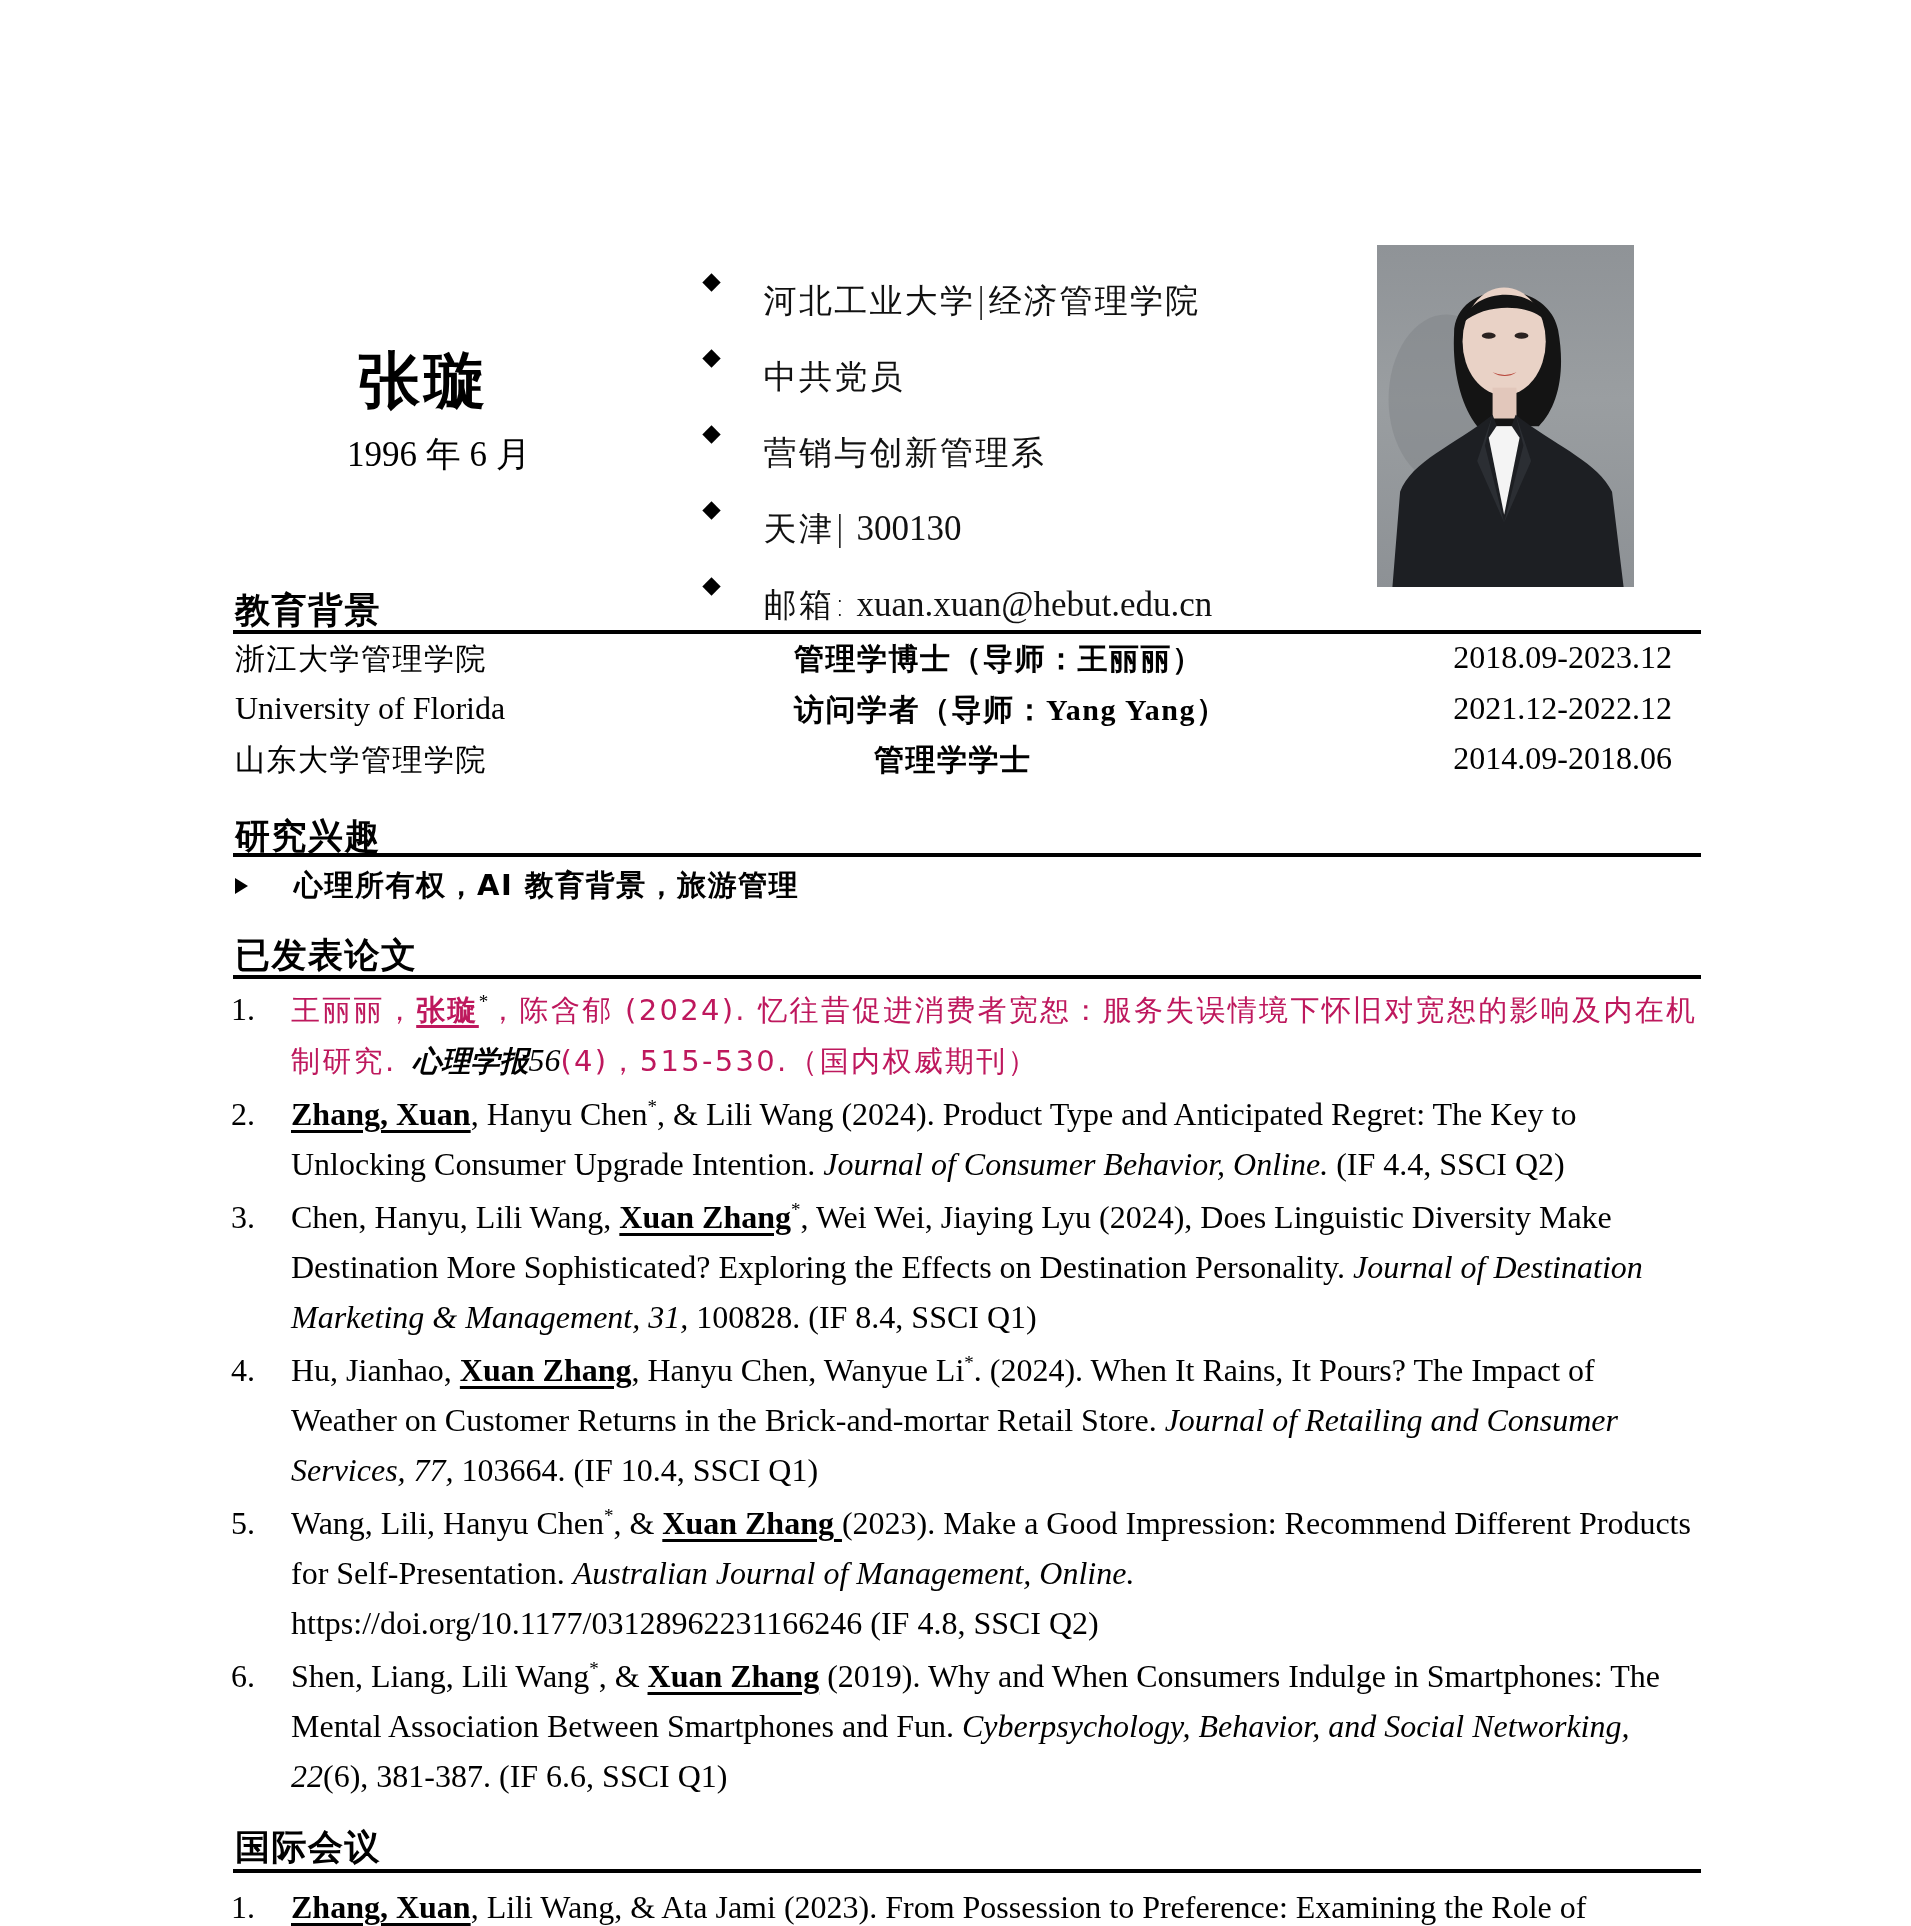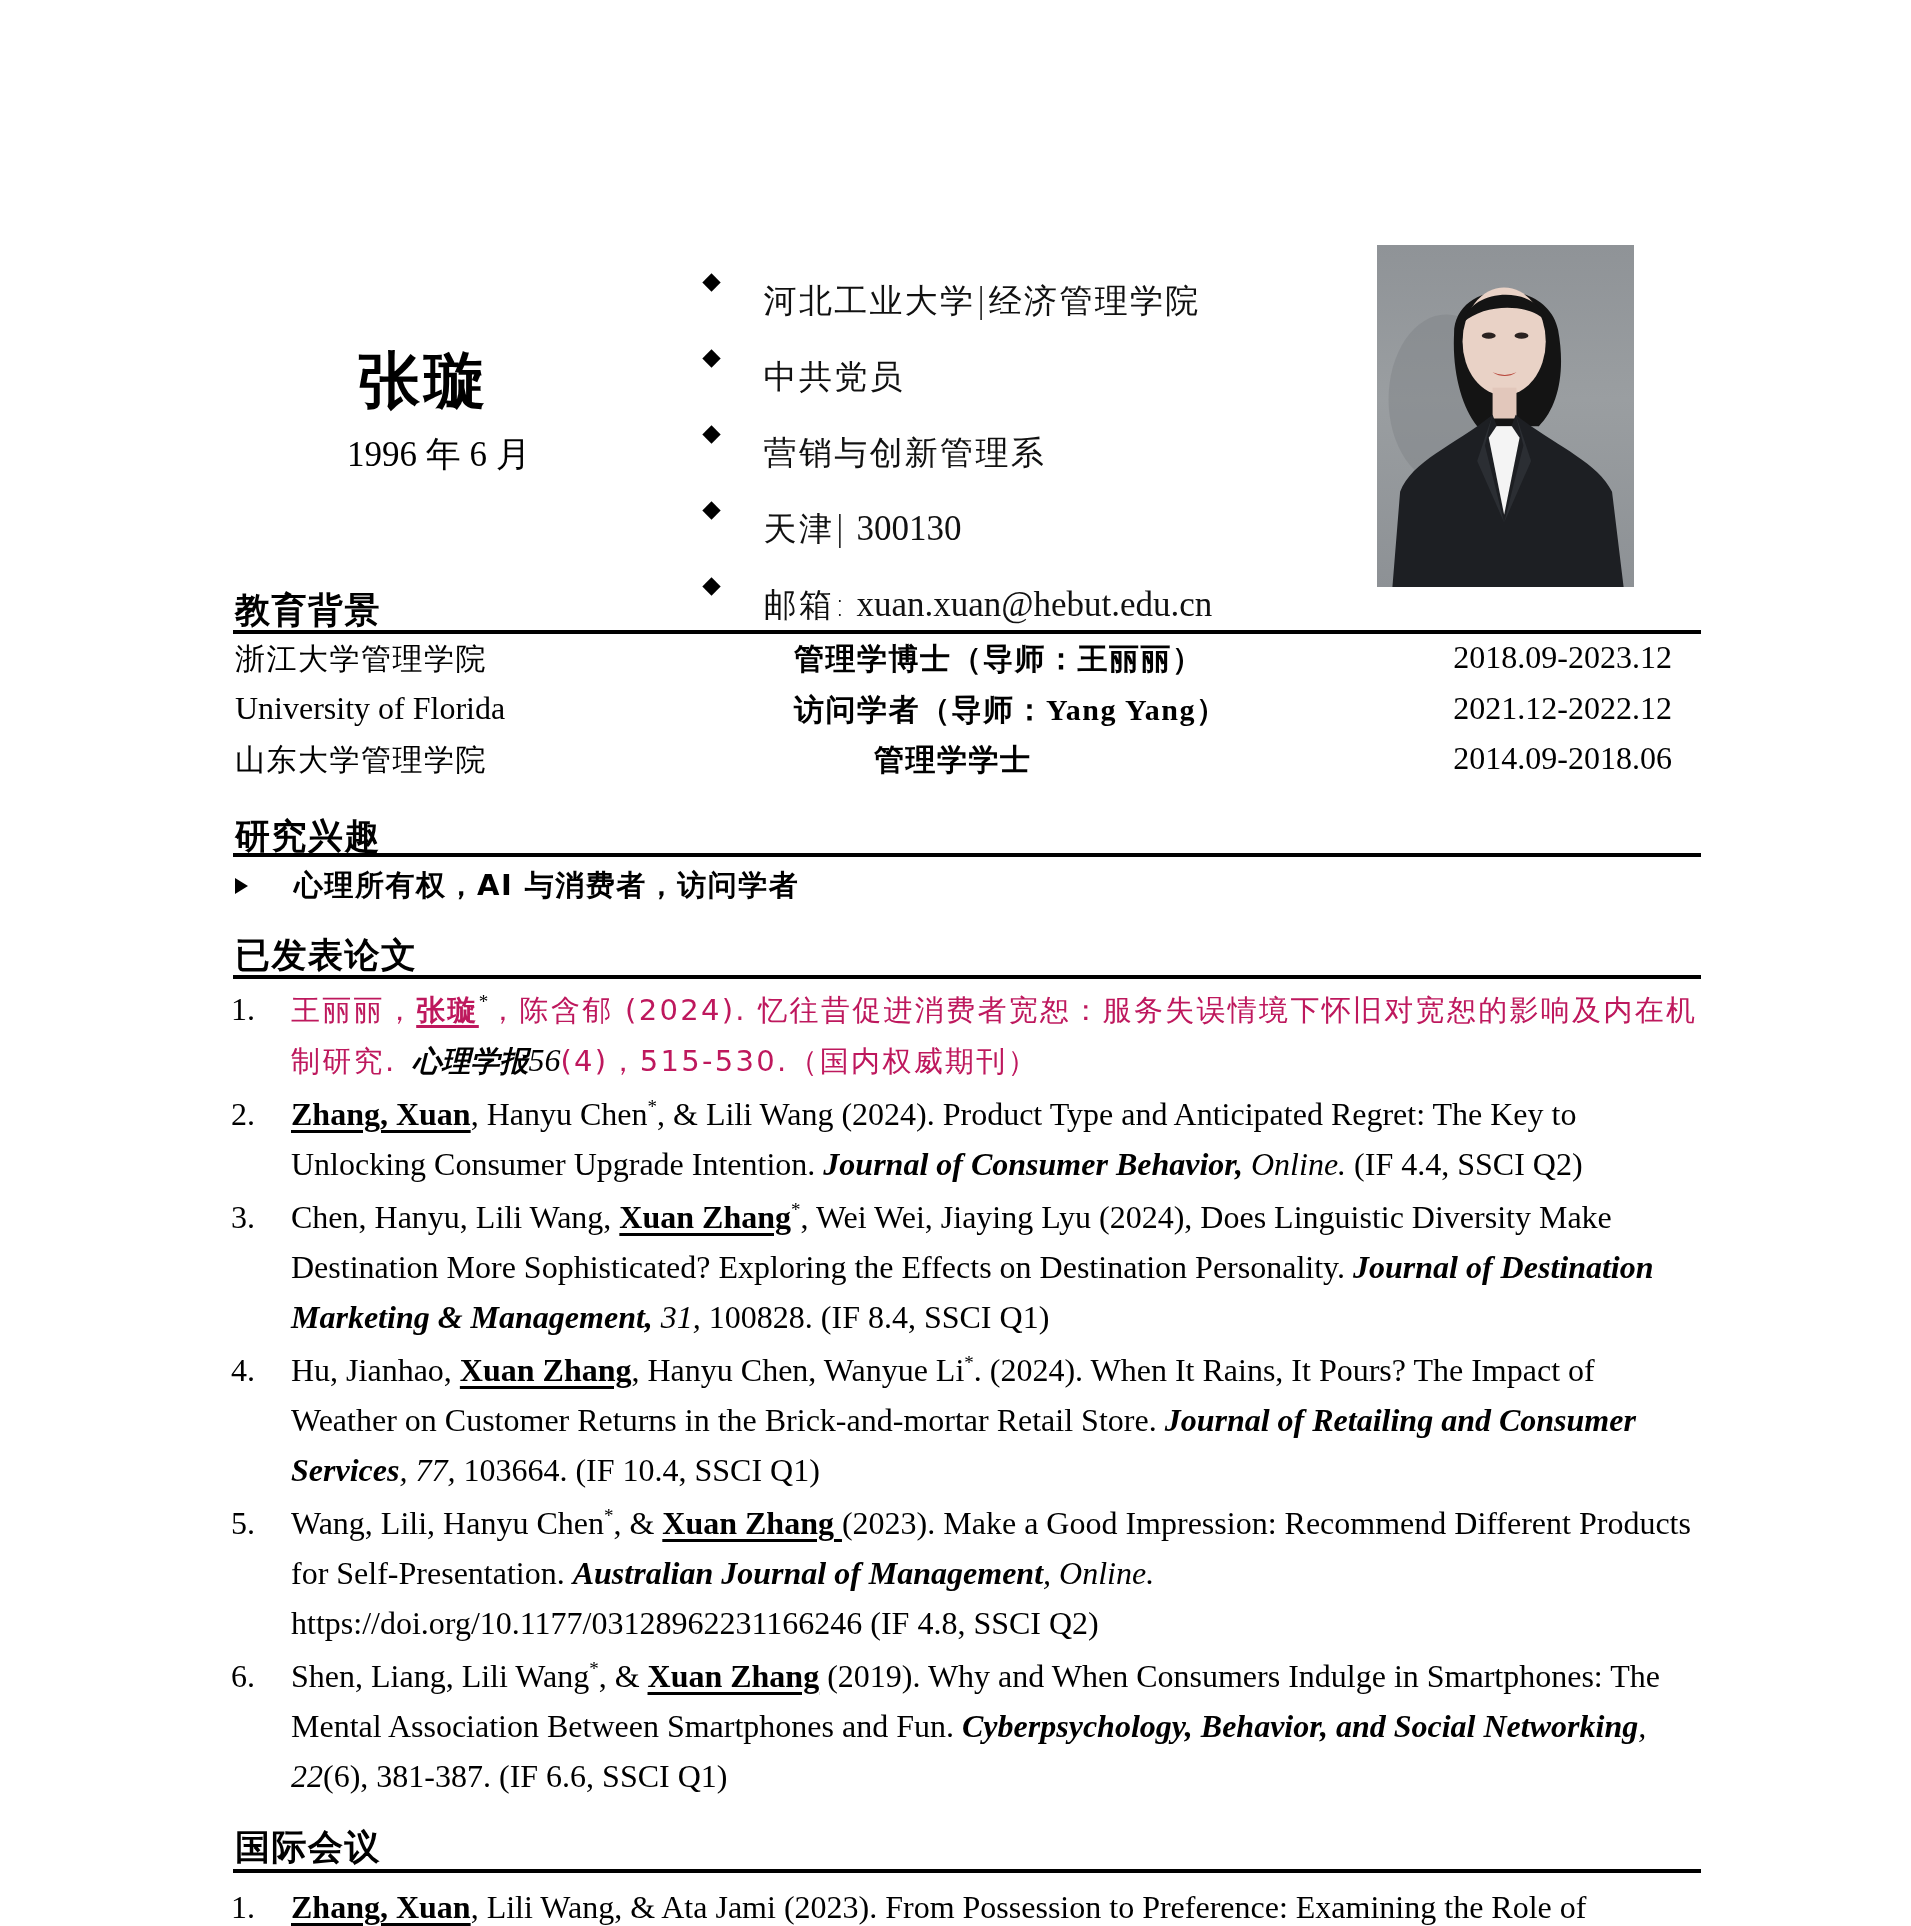--- a/index.html
+++ b/index.html
@@ -27,21 +27,21 @@
   .edu-row .period { right: 0; }
   .cjk { font-family: Liberation Serif, serif; letter-spacing: 1.5px; font-size: 30px; }
   .interest { left: 235px; font-size: 32px; display: flex; align-items: center; }
   .arrow { width: 0; height: 0; border-top: 8.5px solid transparent; border-bottom: 8.5px solid transparent;
            border-left: 13px solid #000; margin: 0 46px 0 0; }
   .interest .txt { font-weight: bold; font-family: "DejaVu Sans", sans-serif; font-size: 29px; letter-spacing: 1.5px; }
   .pub-list { left: 231px; width: 1472px; margin: 0; padding: 0; list-style: none; }
   .pub-list li { position: relative; padding-left: 60px; font-size: 32px; line-height: 50px; margin-bottom: 3.1px; }
   .pub-list li .num { position: absolute; left: 0; top: 0; }
   .u { text-decoration: underline; text-decoration-thickness: 2.7px; text-underline-offset: 4.6px; font-weight: bold; }
-  .bi { font-weight: bold; font-style: italic; }
+  .bi { font-weight: normal; font-style: italic; }
   .i { font-style: italic; margin-top: 16px; }
   sup { font-size: 19px; line-height: 0; }
   .cn { font-family: "DejaVu Sans", sans-serif; font-size: 29px; letter-spacing: 2.3px; color: #be185d; }
   .cn-bold-i { font-family: "DejaVu Sans", sans-serif; font-weight: bold; font-style: italic; font-size: 29px; margin-left: 8px; }
 </style>
 </head>
 <body>
 
 <div class="abs name">张璇</div>
 <div class="abs birth">1996 年 6 月</div>
@@ -102,21 +102,21 @@
 <div class="abs edu-row" style="top:740px;">
   <span class="school cjk">山东大学管理学院</span>
   <span class="degree center cjk">管理学学士</span>
   <span class="period">2014.09-2018.06</span>
 </div>
 
 <div class="abs section-title" style="top:813px;">研究兴趣</div>
 <div class="abs rule" style="top:853px;"></div>
 <div class="abs interest" style="top:863px; height:46px;">
   <span class="arrow"></span>
-  <span class="txt">心理所有权，AI 与消费者，访问学者</span>
+  <span class="txt">心理所有权，AI 教育背景，旅游管理</span>
 </div>
 
 <div class="abs section-title" style="top:932px;">已发表论文</div>
 <div class="abs rule" style="top:975px;"></div>
 
 <ol class="abs pub-list" style="top:984px;">
   <li>
     <span class="num">1.</span>
     <span class="cn">王丽丽，</span><span class="u cn">张璇</span><sup>*</sup><span class="cn">，陈含郁 (2024). 忆往昔促进消费者宽恕：服务失误情境下怀旧对宽恕的影响及内在机制研究.</span>
     <span class="cn-bold-i">心理学报</span><span class="i">56</span><span class="cn">(4)，515-530.（国内权威期刊）</span>

